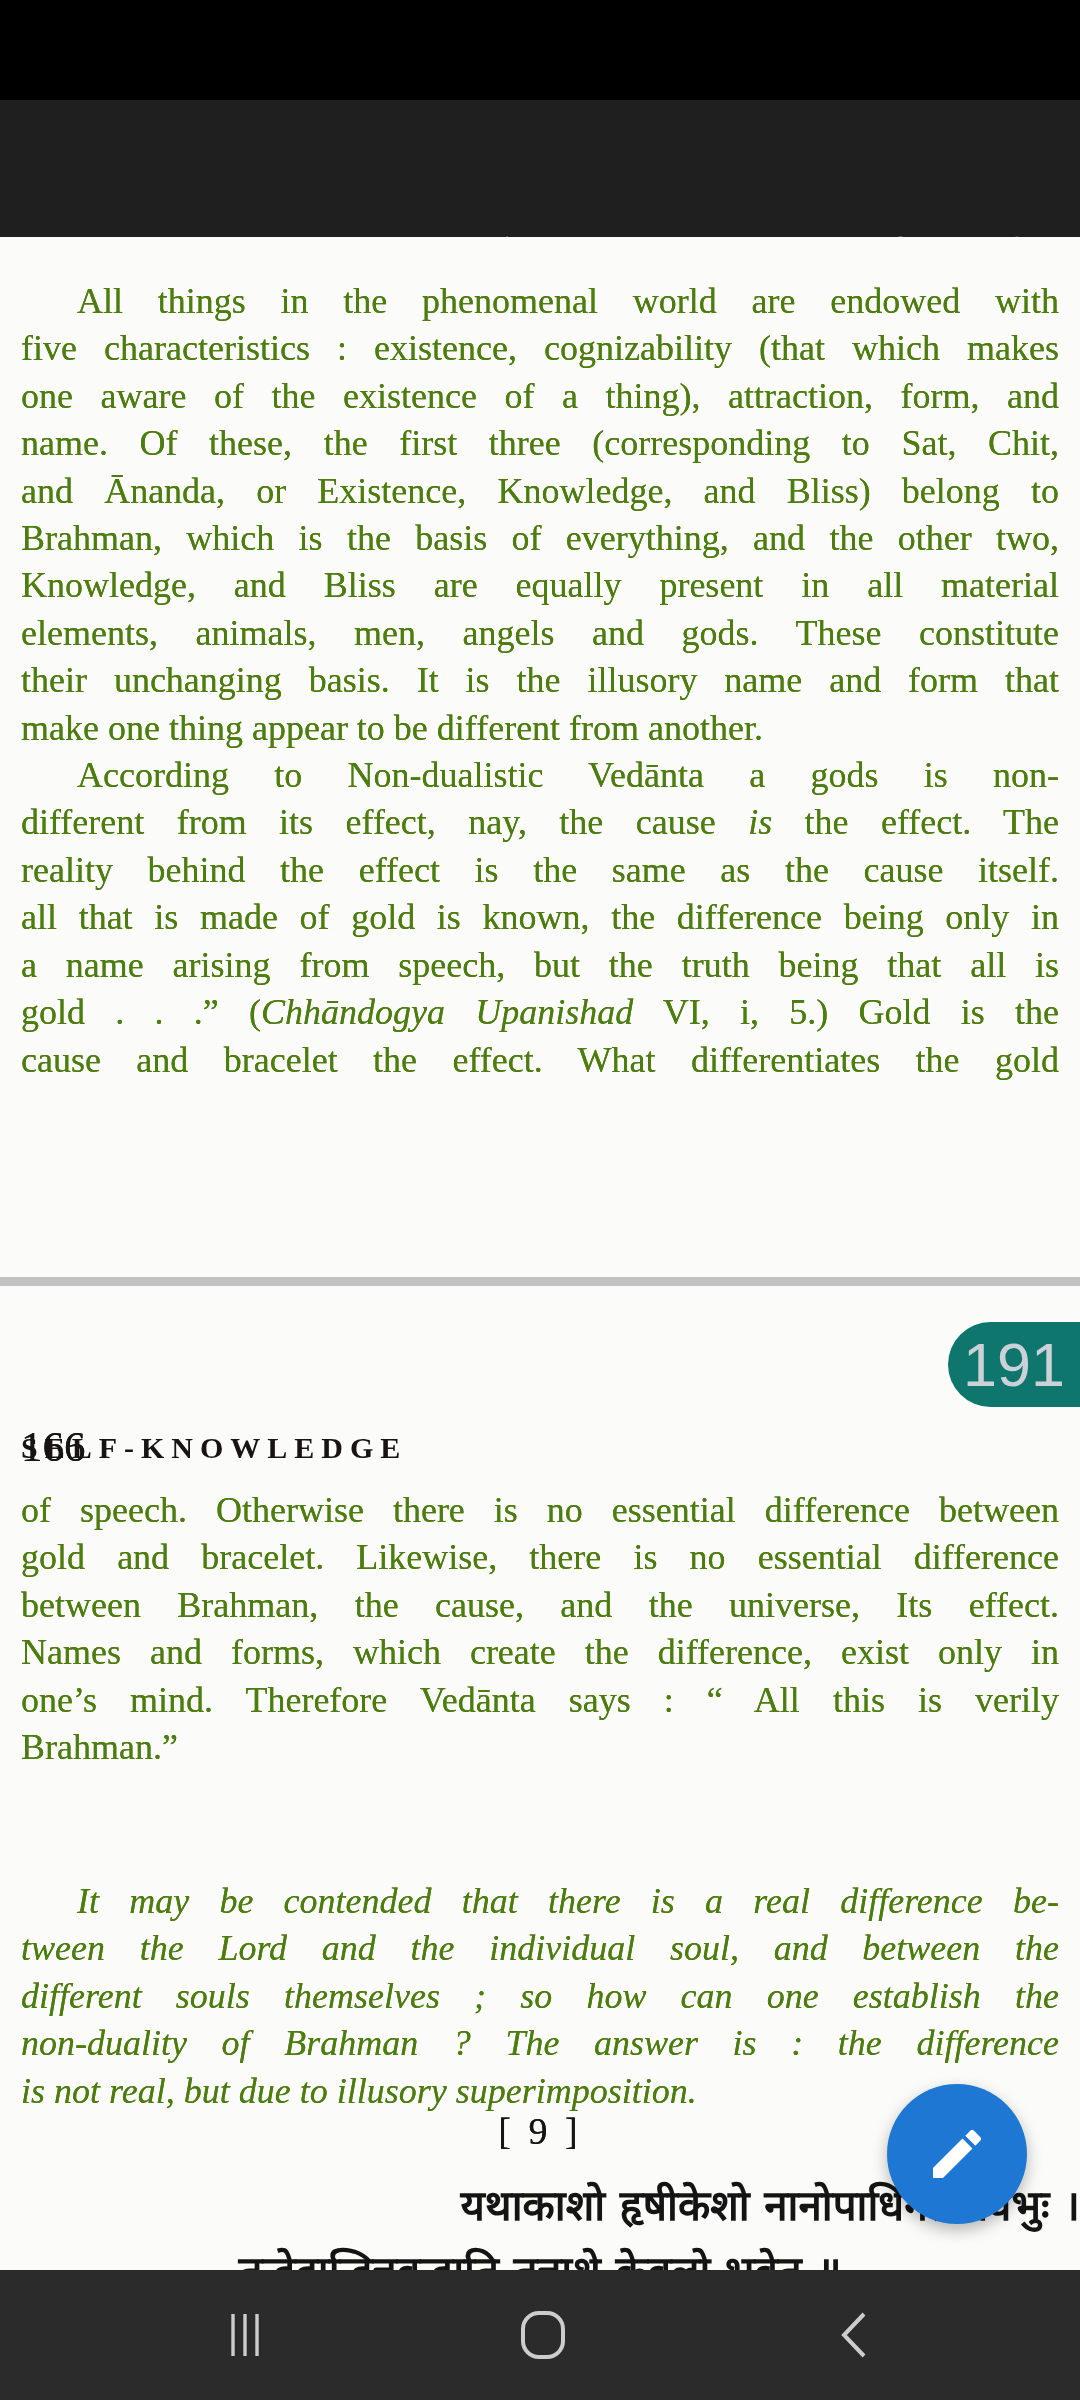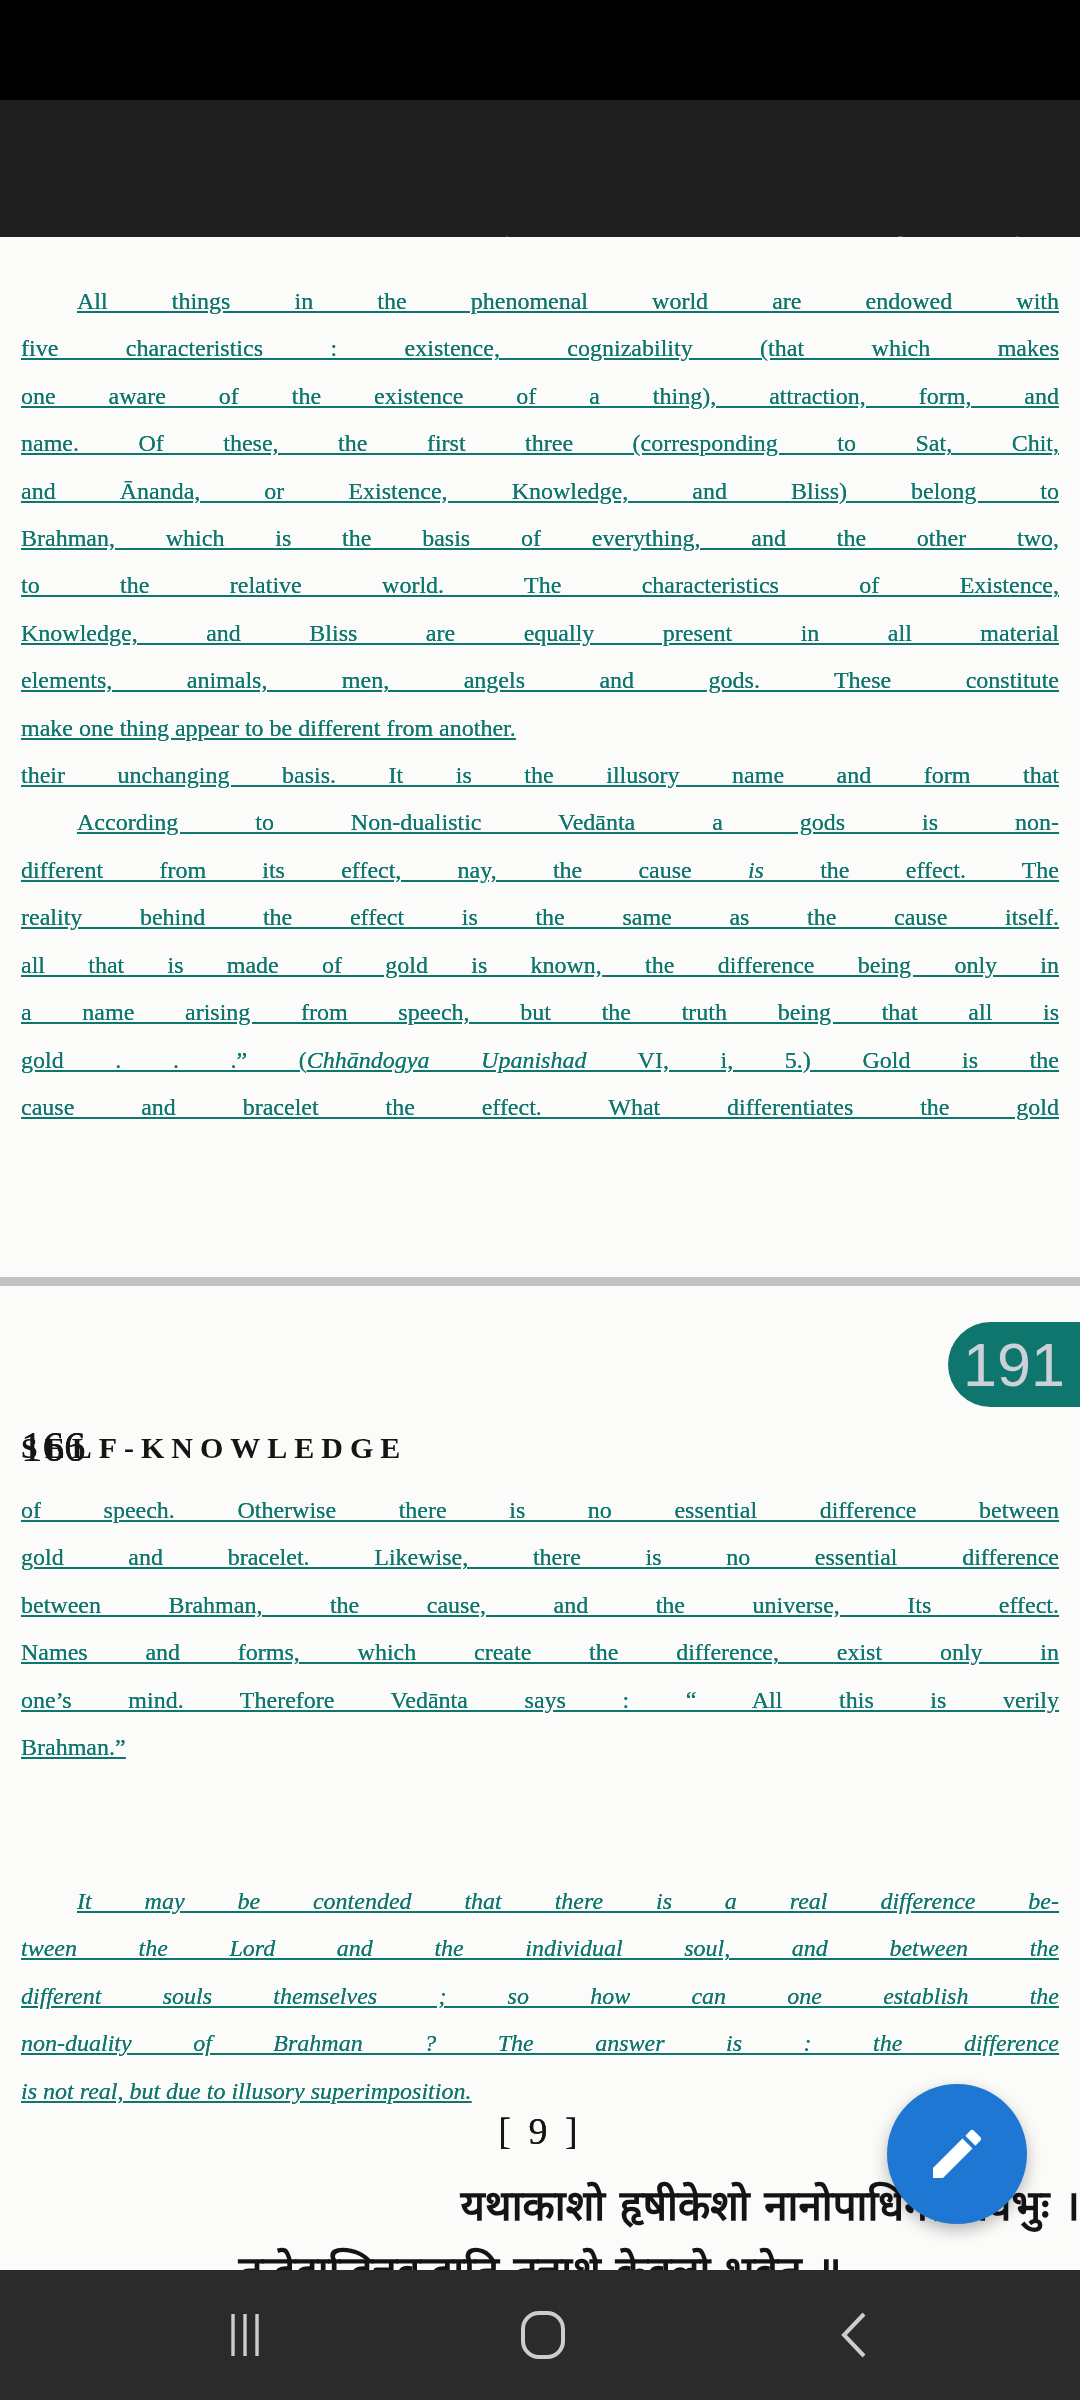--- a/index.html
+++ b/index.html
@@ -8,22 +8,22 @@
     background:#fbfbfa;font-family:"Liberation Serif",serif;
   }
   
   .status-bar{position:absolute;left:0;top:0;width:1080px;height:100px;background:#000;}
   
   .toolbar{position:absolute;left:0;top:100px;width:1080px;height:137px;background:#1f1f1f;}
   .tb-icon{position:absolute;top:130px;width:58px;height:58px;cursor:pointer;}
   .tb-icon svg{width:100%;height:100%;display:block;}
   
   .content{position:absolute;left:0;top:237px;width:1080px;height:2033px;background:#fbfbfa;overflow:hidden;}
-  .textblock{position:absolute;left:21px;right:21px;color:#0f766e;font-size:24px;line-height:47.4px;
-    text-shadow:0 0 .45px currentColor;text-decoration:underline;}
+  .textblock{position:absolute;left:21px;right:21px;color:#4d7c0f;font-size:36px;line-height:47.4px;
+    text-shadow:0 0 .45px currentColor;}
   .para{margin:0;}
   .line{text-align:justify;text-align-last:justify;white-space:normal;}
   .line.last{text-align-last:left;}
   .line.indent{padding-left:56px;}
   .para.italic .line{font-style:italic;}
   .p1{top:41px;}
   .p3{top:1250px;}
   .commentary{top:1641px;}
   .divider{position:absolute;left:0;right:0;top:1040px;height:9px;background:#c2c2c2;}
   
@@ -116,25 +116,24 @@
 <div class="content">
 
   <div class="textblock p1">
       <div class="para">
         <div class="line indent">All things in the phenomenal world are endowed with</div>
         <div class="line">five characteristics : existence, cognizability (that which makes</div>
         <div class="line">one aware of the existence of a thing), attraction, form, and</div>
         <div class="line">name.  Of these, the first three (corresponding to Sat, Chit,</div>
         <div class="line">and Ānanda, or Existence, Knowledge, and Bliss) belong to</div>
         <div class="line">Brahman, which is the basis of everything, and the other two,</div>
-        <div class="line">to the relative world.  The characteristics of Existence,</div>
         <div class="line">Knowledge, and Bliss are equally present in all material</div>
         <div class="line">elements, animals, men, angels and gods.  These constitute</div>
+        <div class="line">their unchanging basis.  It is the illusory name and form that</div>
         <div class="line last">make one thing appear to be different from another.</div>
-        <div class="line">their unchanging basis.  It is the illusory name and form that</div>
       </div>
       <div class="para">
         <div class="line indent">According to Non-dualistic Vedānta a gods is non-</div>
         <div class="line">different from its effect, nay, the cause <i>is</i> the effect.  The</div>
         <div class="line">reality behind the effect is the same as the cause itself.</div>
         <div class="line">all that is made of gold is known, the difference being only in</div>
         <div class="line">a name arising from speech, but the truth being that all is</div>
         <div class="line">gold . . .”  (<i>Chhāndogya Upanishad</i> VI, i, 5.)  Gold is the</div>
         <div class="line">cause and bracelet the effect.  What differentiates the gold</div>
       </div>

